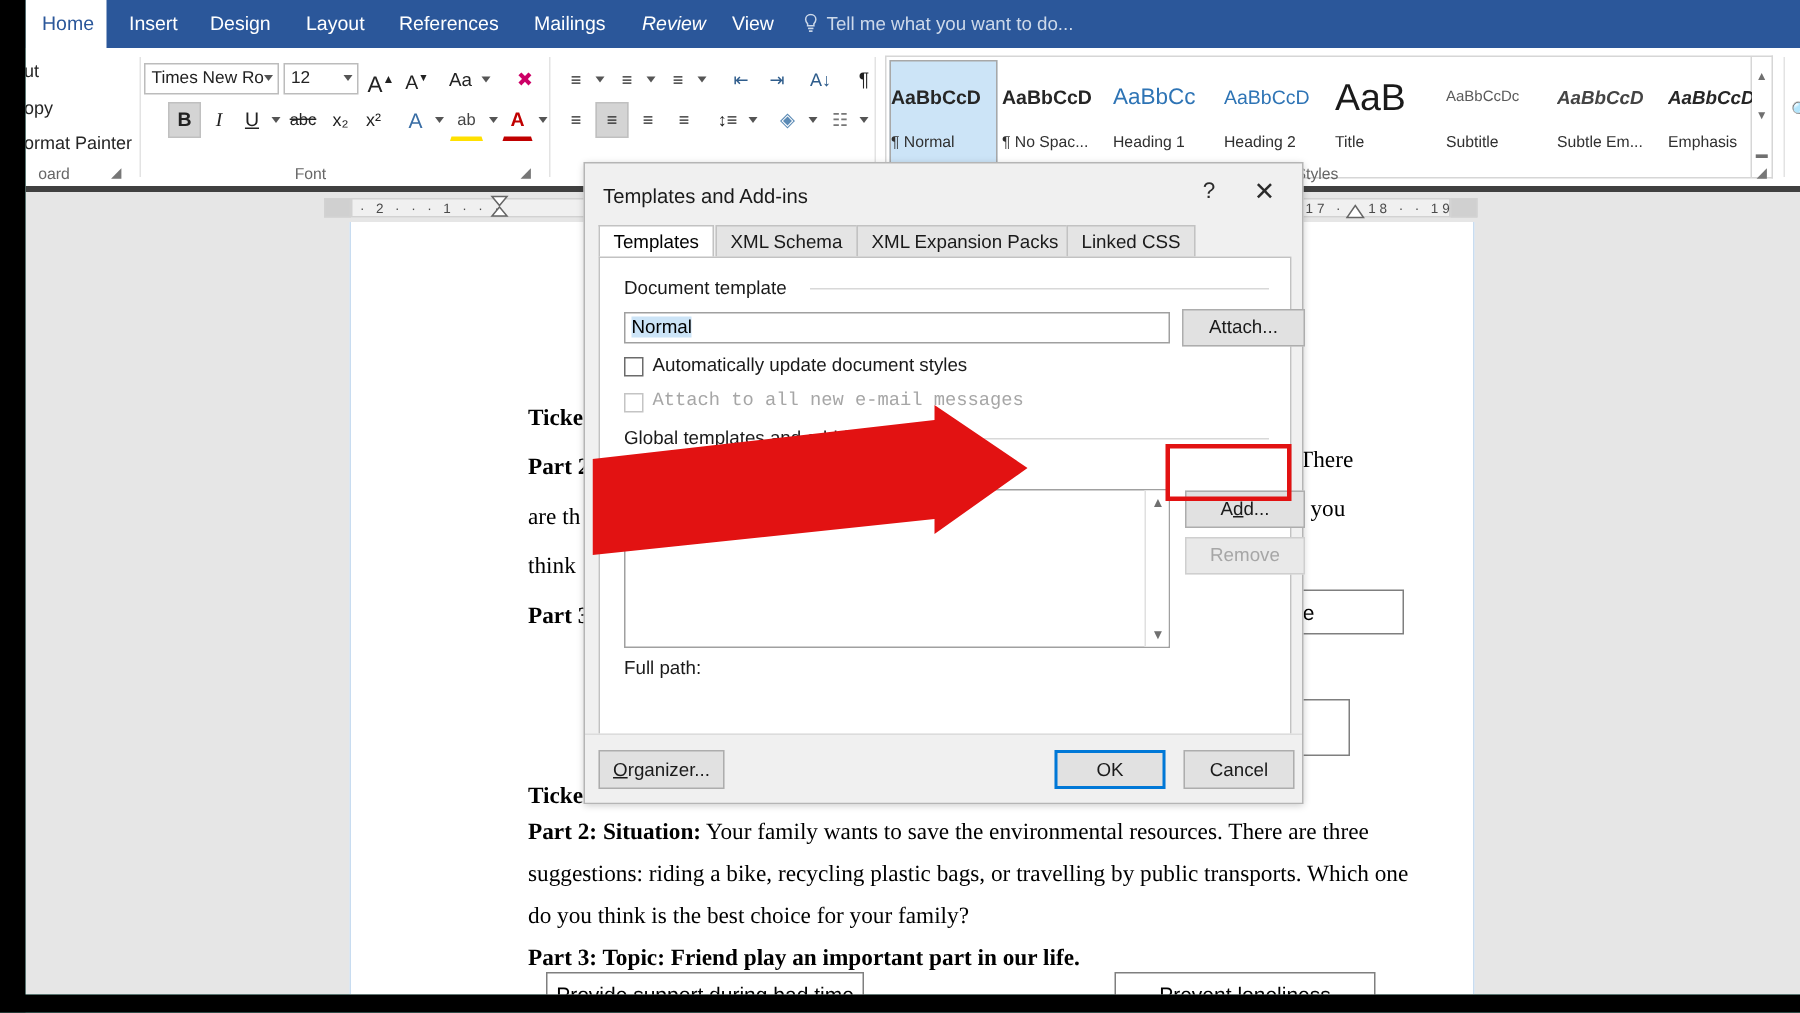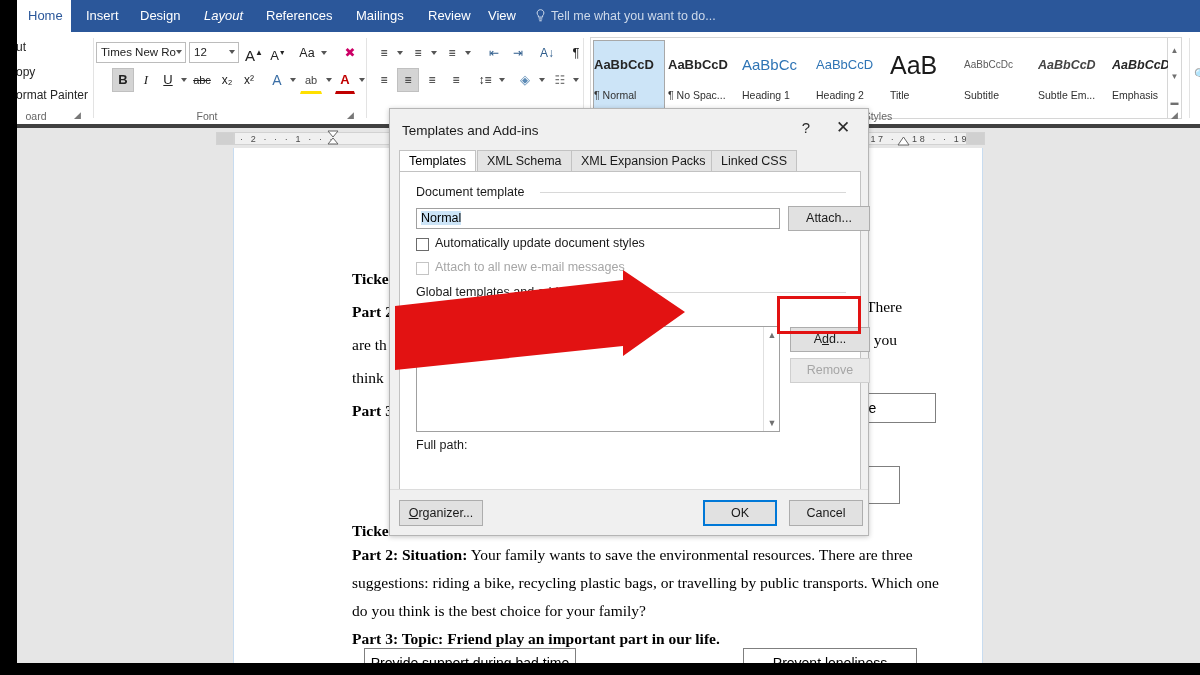--- a/index.html
+++ b/index.html
@@ -90,21 +90,21 @@
             height:21px; line-height:19px; padding-left:4px; }
   .sel    { background:#cce4f7; }
   .btn    { position:absolute; background:#e1e1e1; border:1px solid #adadad; font-size:12.5px;
             color:#1a1a1a; text-align:center; }
   .btn.dis{ color:#a6a6a6; border-color:#cfcfcf; background:#e9e9e9;}
   .btn.def{ border:2px solid #0078d7; background:#e1e1e1; }
   .cbrow  { position:absolute; font-size:12.5px; color:#1a1a1a; }
   .cbox   { position:absolute; width:13px; height:13px; border:1px solid #6b6b6b; background:#fff; }
   .cbox.dis{ border-color:#c4c4c4; }
   .cbtxt  { position:absolute; left:19px; top:-2px; white-space:nowrap; }
-  .cbtxt.dis{ color:#a6a6a6; }
+  .cbtxt.dis{ color:#a6a6a6;font-family:Liberation Mono, monospace; }
   .listbox{ position:absolute; border:1px solid #a0a0a0; background:#fff; }
   .lb-scroll{ position:absolute; right:0; top:0; width:16px; bottom:0; background:#fff; border-left:1px solid #e0e0e0;}
   .lb-scroll span{ position:absolute; left:0; width:16px; height:16px; text-align:center; font-size:9px; color:#707070; line-height:16px;}
   .footer { position:absolute; left:0; bottom:0; width:478px; height:46px; background:#f0f0f0; border-top:1px solid #dcdcdc;}
 
   
   .arrow { position:absolute; left:378px; top:268px; width:400px; height:112px; z-index:30; pointer-events:none;}
   .hl    { position:absolute; border:3px solid #e21212; z-index:31; }
   u.acc  { text-decoration:underline; }
 </style>
@@ -112,24 +112,24 @@
 <body>
 
 <div id="root">
 
   <div class="word">
 
     <div class="tabbar">
       <div class="tab active" style="left:0px;width:54px;">Home</div>
       <div class="tab" style="left:58px;">Insert</div>
       <div class="tab" style="left:112px;">Design</div>
-      <div class="tab" style="left:176px;font-style:italic;">Layout</div>
+      <div class="tab" style="left:176px;">Layout</div>
       <div class="tab" style="left:238px;">References</div>
       <div class="tab" style="left:328px;">Mailings</div>
-      <div class="tab" style="left:400px;">Review</div>
+      <div class="tab" style="left:400px;font-style:italic;">Review</div>
       <div class="tab" style="left:460px;">View</div>
       <div class="tellme" style="left:518px;">
         <svg class="bulb" viewBox="0 0 11 13">
           <path d="M5.5 0.7c-2 0-3.4 1.5-3.4 3.3 0 1.3 0.7 2.1 1.3 2.8v1.3h4.2V6.8c0.6-0.7 1.3-1.5 1.3-2.8 0-1.8-1.4-3.3-3.4-3.3z" fill="none" stroke="#cdd9ea" stroke-width="1"></path>
           <rect x="3.7" y="9.4" width="3.6" height="1.1" fill="#cdd9ea"></rect>
           <rect x="4.3" y="11.2" width="2.4" height="1.1" fill="#cdd9ea"></rect>
         </svg><span>Tell me what you want to do...</span>
       </div>
     </div>
 

